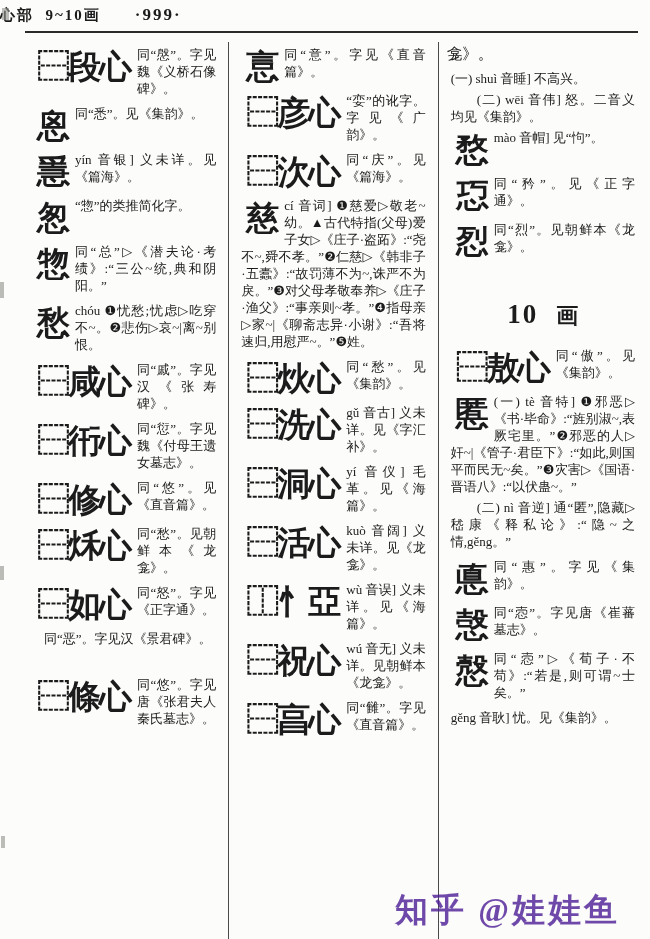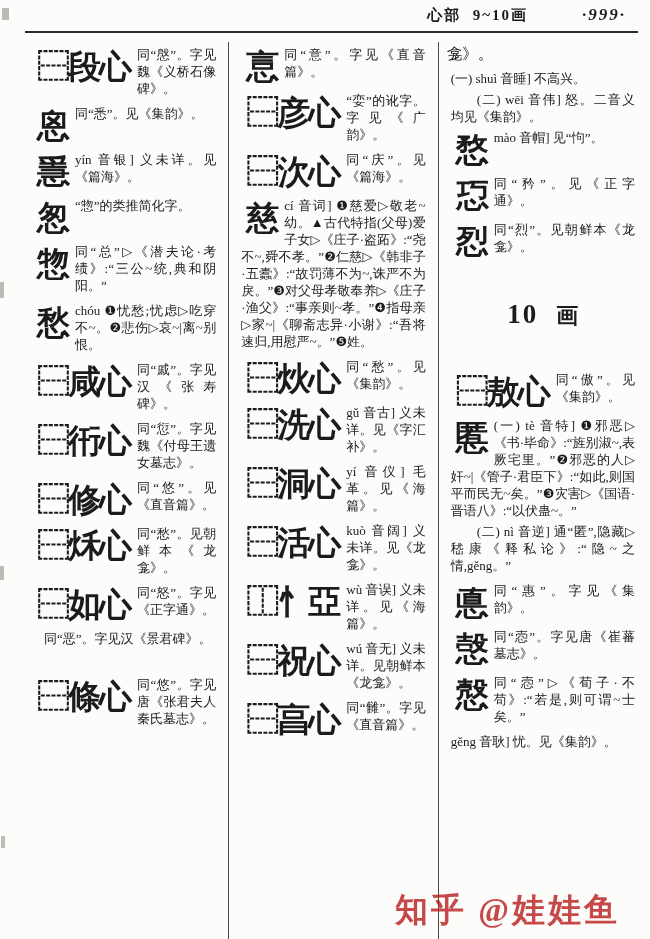--- a/index.html
+++ b/index.html
@@ -6,25 +6,25 @@
   .page{
     position:relative;
     width:650px;height:939px;
     background:#fcfcfa;
     overflow:hidden;
     font-family:"Liberation Serif","DejaVu Serif",serif;
     color:#1b1b1b;
   }
   .page-header{
     position:absolute;top:5px;left:0;right:14px;
-    display:flex;justify-content:flex-end;align-items:baseline;gap:54px;
+    display:flex;align-items:baseline;gap:34px;
     font-size:15px;
   }
   .hdr-section{font-weight:bold;letter-spacing:2px;}
-  .hdr-pageno{font-style:italic;font-weight:bold;font-size:17px;letter-spacing:2px;margin-right:10px;}
+  .hdr-pageno{font-weight:bold;font-size:17px;letter-spacing:2px;margin-right:10px;}
   .header-rule{position:absolute;top:31px;left:25px;right:12px;height:2px;background:#2b2b2b;}
   .columns{
     position:absolute;top:40px;left:25px;right:8px;bottom:0;
     display:flex;
     justify-content:center;
   }
   .col{flex:1 1 0;overflow:hidden;padding:2px 3px 0 3px;}
   .vrule{width:1px;background:#4a4a4a;margin:2px 5px 0 5px;}
   .entry{margin:1px 0 3px 0;}
   .entry::after{content:"";display:block;clear:both;}
@@ -39,31 +39,31 @@
     margin:4px;
     font-size:13px;line-height:17px;
     text-align:justify;
     text-justify:inter-character;
   }
   .entry p.sub{text-indent:2em;}
   .cont-line{font-size:15.5px;line-height:23.5px;margin:0;}
   .section-head{
     clear:both;
     text-align:center;
-    margin:36px 0 40px 0;
+    margin:36px 0 16px 0;
     font-weight:bold;
   }
   .section-head .num{font-size:27px;letter-spacing:2px;margin-right:18px;}
   .section-head .lbl{font-size:22px;}
   .watermark{
     position:absolute;
     right:30px;bottom:6px;
     font-size:33px;
     font-weight:bold;
-    color:#b91c1c;
+    color:#4c1d95;
     opacity:0.8;
     letter-spacing:3px;
     white-space:nowrap;
     pointer-events:none;
   }
   .scan-artifact{position:absolute;background:#8f8f8c;opacity:.6;}
   .sa1{left:2px;top:8px;width:7px;height:12px;}
   .sa2{left:0;top:282px;width:4px;height:16px;}
   .sa3{left:0;top:566px;width:4px;height:14px;}
   .sa4{left:1px;top:836px;width:4px;height:12px;}

